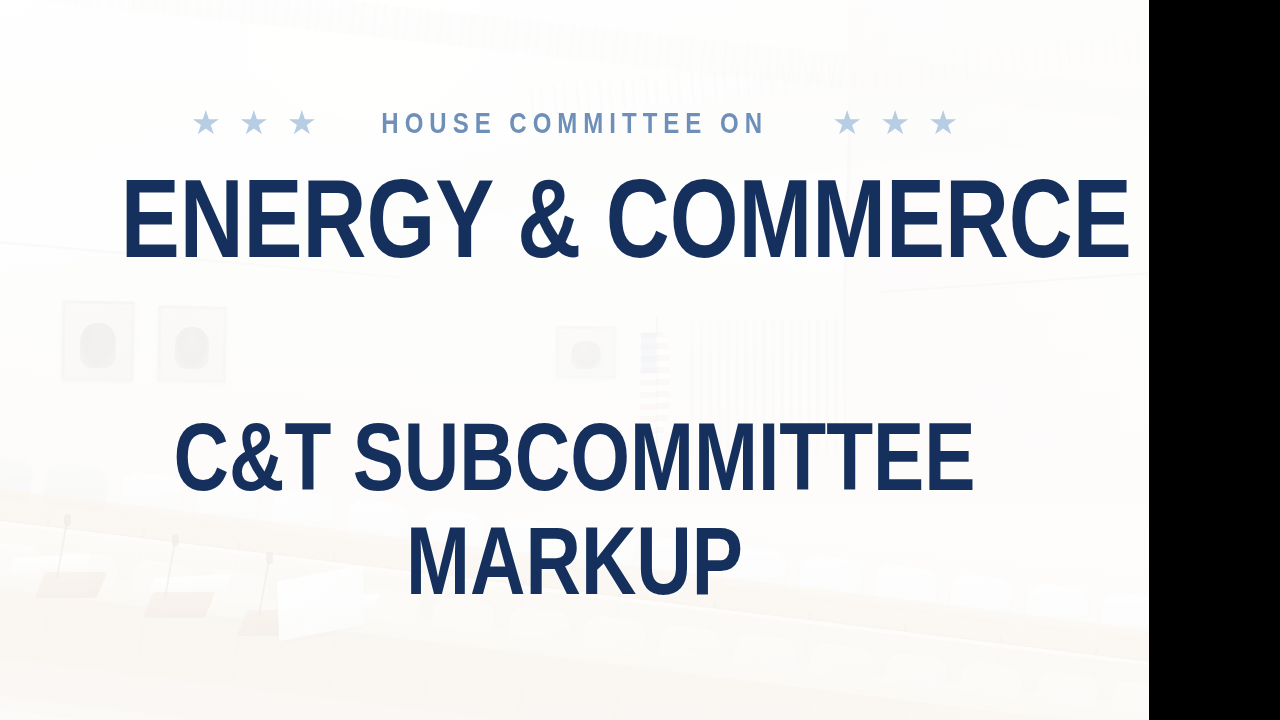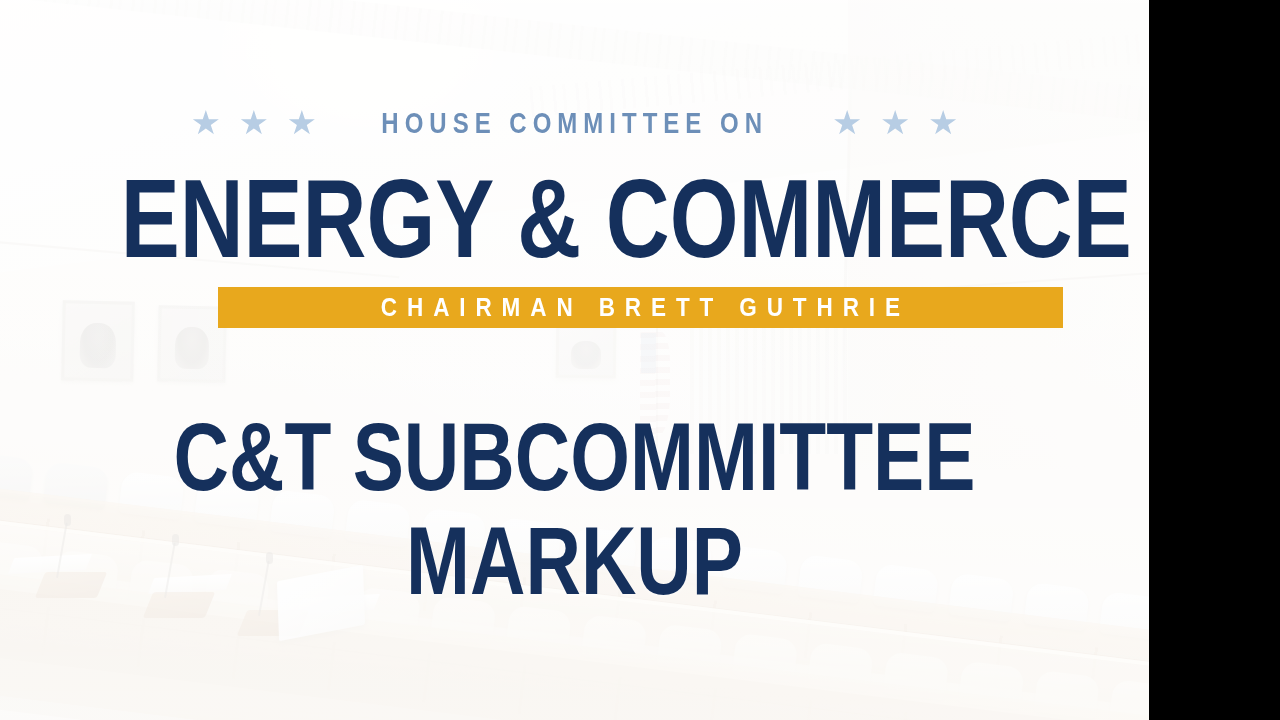--- a/index.html
+++ b/index.html
@@ -462,23 +462,20 @@
       <div class="eyebrow-text">HOUSE COMMITTEE ON</div>
       <div class="star-group">
         <span class="star"></span>
         <span class="star"></span>
         <span class="star"></span>
       </div>
     </div>
 
     <div class="mainline">ENERGY &amp; COMMERCE</div>
 
-    <div class="goldbar">
-      <span class="goldbar-text">CHAIRMAN BRETT GUTHRIE</span>
-    </div>
 
     <div class="subtitle">
       <span class="l1">C&amp;T SUBCOMMITTEE</span>
       <span class="l2">MARKUP</span>
     </div>
 
   </div>
 </div>
 
 </body></html>

